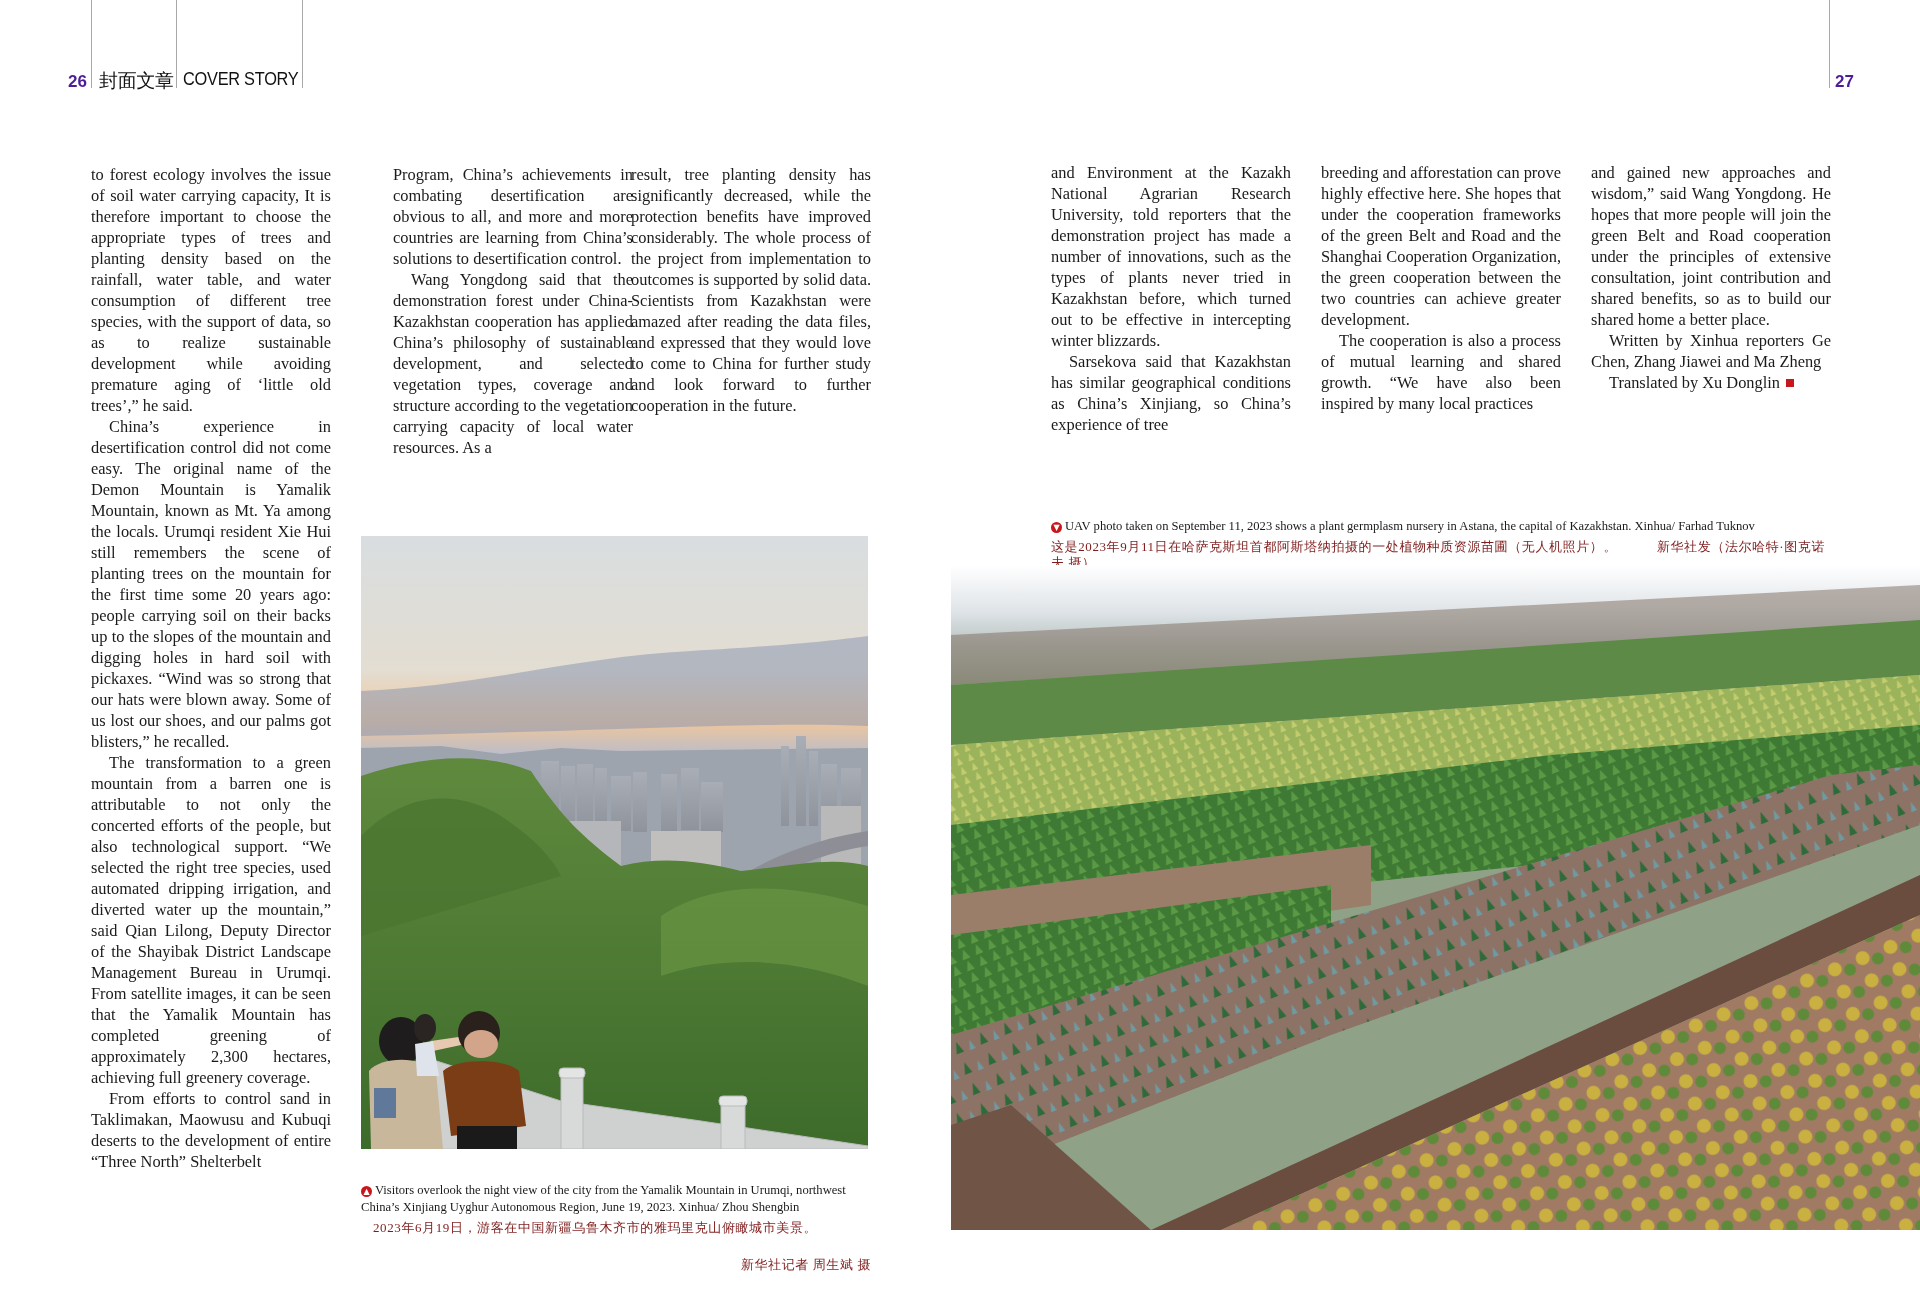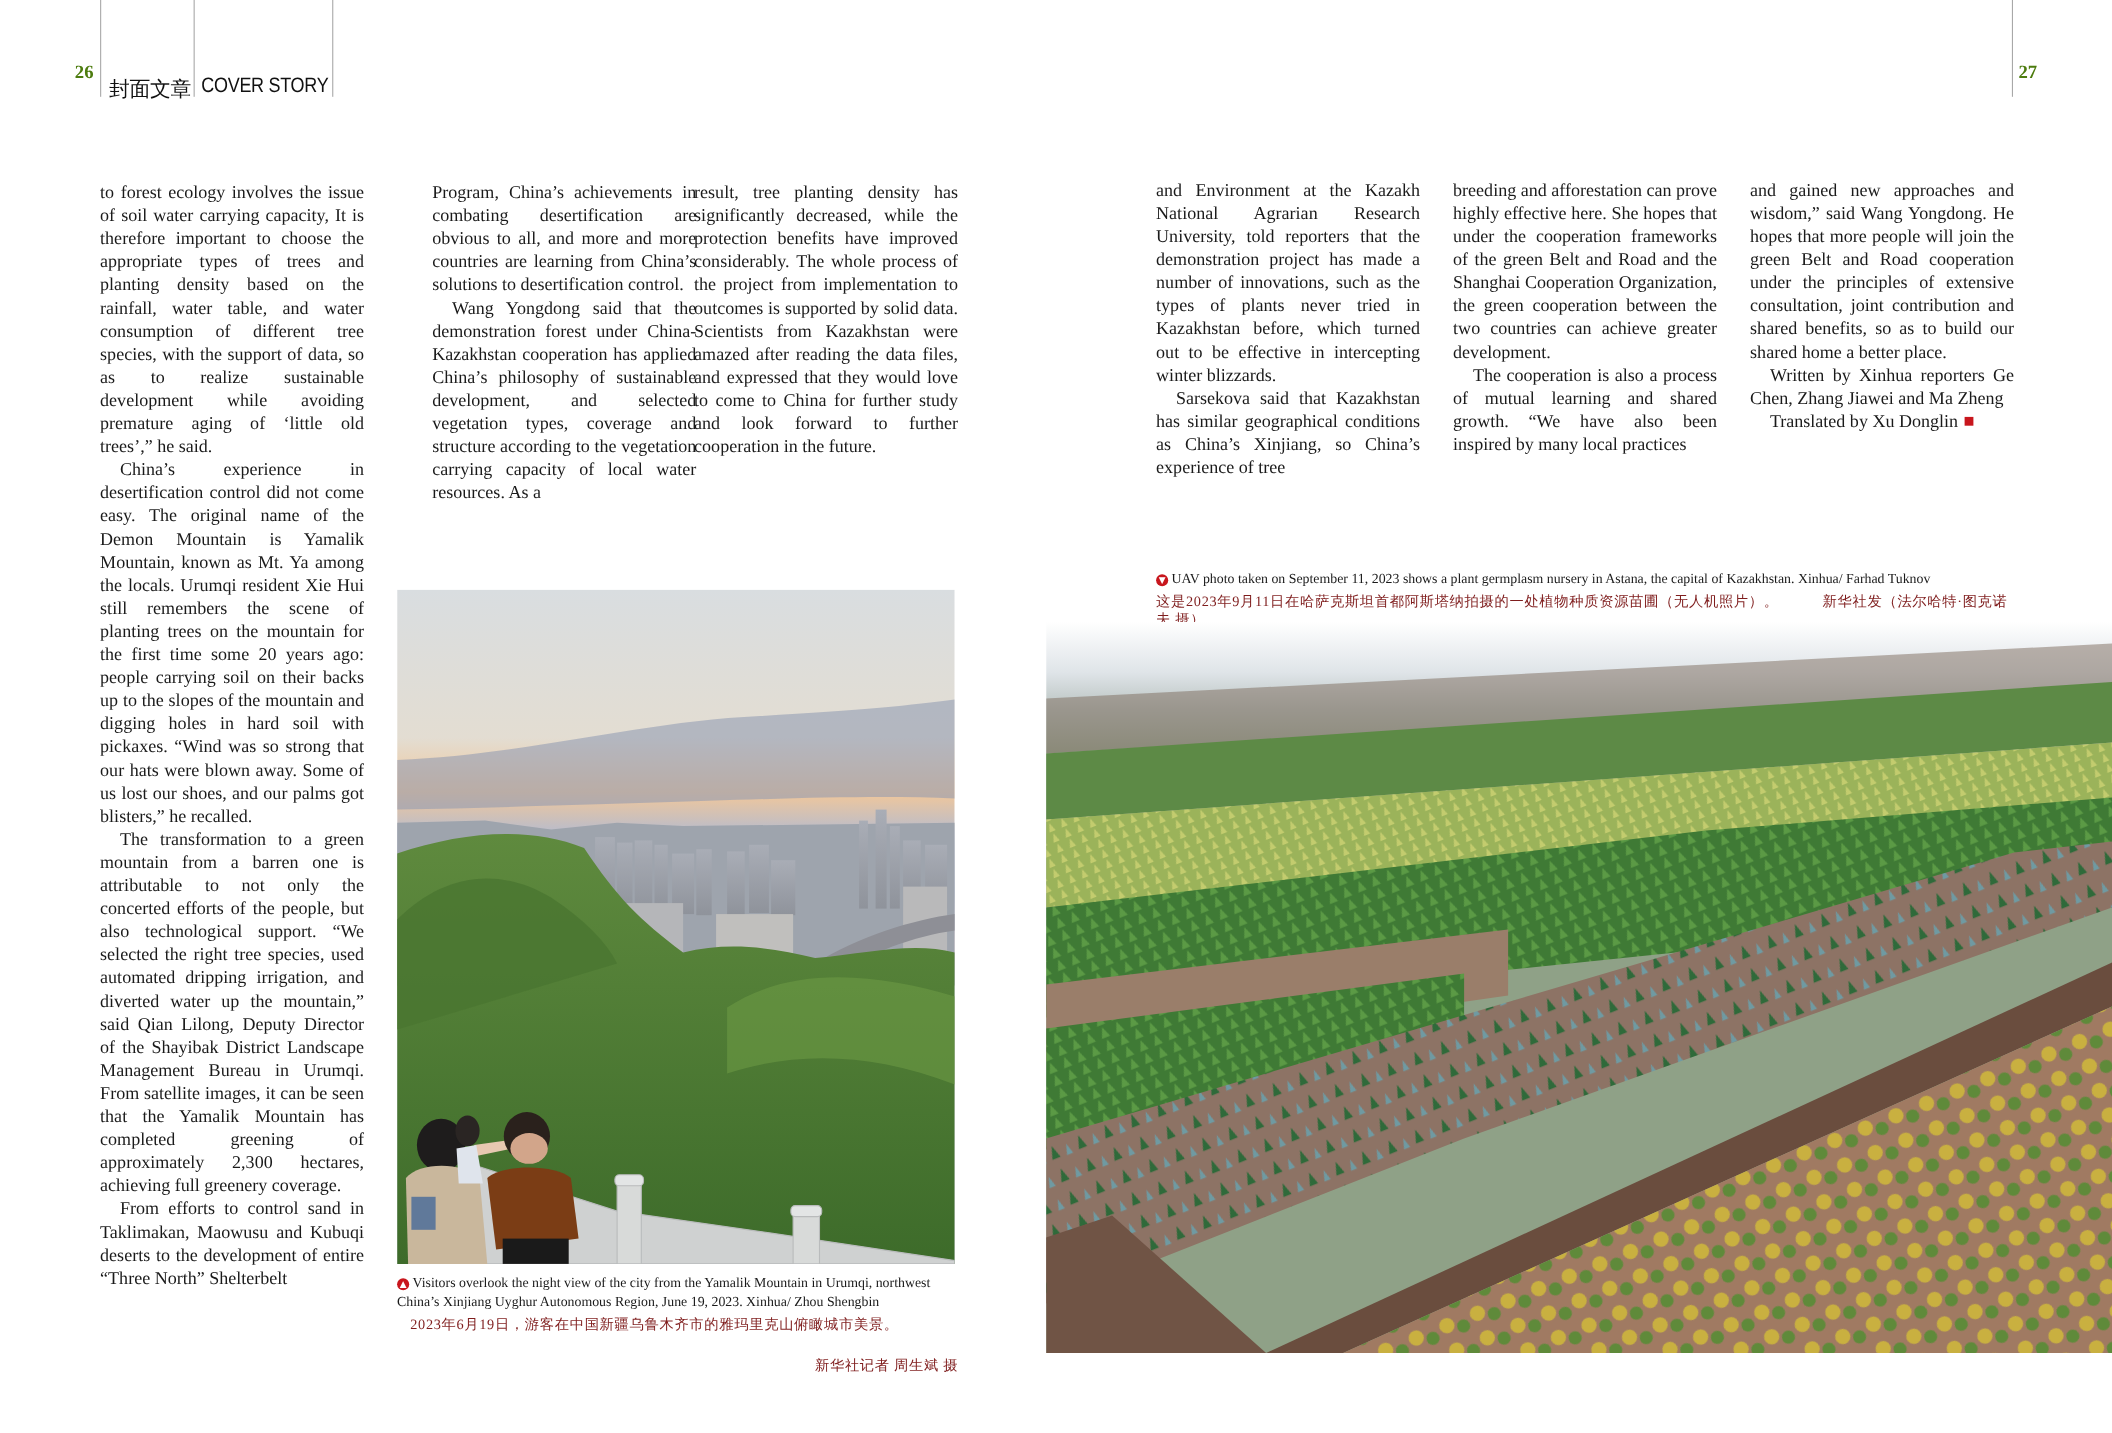--- a/index.html
+++ b/index.html
@@ -1,20 +1,20 @@
 <!DOCTYPE html>
 <html><head>
 <meta charset="utf-8">
 <style>
   * { box-sizing: border-box; margin: 0; padding: 0; }
   html, body { width: 1920px; height: 1303px; background: #ffffff; overflow: hidden; }
   body { position: relative; font-family: "Liberation Serif", "DejaVu Serif", serif; color: #1a1a1a; }
 
   .vline { position: absolute; top: 0; width: 1px; height: 88px; background: #a8a8a8; }
-  .page-num { position: absolute; top: 56px; font-family: Liberation Serif, serif; font-weight: bold; font-size: 17px; color: #4d7c0f; }
+  .page-num { position: absolute; top: 72px; font-family: Liberation Sans, sans-serif; font-weight: bold; font-size: 17px; color: #4c1d95; }
   .hdr-text { position: absolute; top: 68px; font-family: "Liberation Sans", "DejaVu Sans", sans-serif; font-size: 19px; color: #111; letter-spacing: -0.3px; }
   .hdr-text.cover { transform: scaleX(0.86); transform-origin: left center; }
 
   .col { position: absolute; width: 240px; font-size: 16.4px; line-height: 21px; text-align: justify; text-align-last: left; hyphens: none; }
   .col p { text-indent: 0; }
   .col p.ind { text-indent: 18px; }
 
   .photo { position: absolute; overflow: hidden; }
   .caption { position: absolute; font-size: 12.6px; line-height: 16.5px; color: #1a1a1a; }
   .caption .cn { font-size: 13px; letter-spacing: 0.6px; color: #7f1d1d; }
@@ -127,21 +127,21 @@
       <path d="M70 505 L125 497 L128 503 L72 515 Z" fill="#e7c8b1"></path>
       <path d="M54 508 L72 505 L78 540 L56 540 Z" fill="#dfe4ec"></path>
       <ellipse cx="118" cy="497" rx="21" ry="22" fill="#2a211c"></ellipse>
       <ellipse cx="120" cy="508" rx="17" ry="14" fill="#d2a58a"></ellipse>
       <path d="M82 535 C95 522 145 522 158 535 L165 590 L90 600 Z" fill="#7b3d15"></path>
       <rect x="96" y="590" width="60" height="23" fill="#1a1a1a"></rect>
     </g>
   </svg>
 </div>
 
-<div class="caption" style="left:361px; top:1158px; width:510px;">
+<div class="caption" style="left:361px; top:1182px; width:510px;">
   <div><span class="cap-icon">▲</span><span>Visitors overlook the night view of the city from the Yamalik Mountain in Urumqi, northwest China’s Xinjiang Uyghur Autonomous Region, June 19, 2023. Xinhua/ Zhou Shengbin</span></div>
   <div class="cn" style="margin-top:5px;margin-left:12px;">2023年6月19日，游客在中国新疆乌鲁木齐市的雅玛里克山俯瞰城市美景。</div>
   <div class="cn" style="text-align:right; margin-top:20px;">新华社记者 周生斌 摄</div>
 </div>
 
 <div class="caption" style="left:1051px; top:518px; width:780px;">
   <div><span class="cap-icon">▼</span><span>UAV photo taken on September 11, 2023 shows a plant germplasm nursery in Astana, the capital of Kazakhstan. Xinhua/ Farhad Tuknov</span></div>
   <div class="cn" style="margin-top:4px;">
     <span>这是2023年9月11日在哈萨克斯坦首都阿斯塔纳拍摄的一处植物种质资源苗圃（无人机照片）。</span>
     <span style="margin-left:36px;">新华社发（法尔哈特·图克诺夫 摄）</span>

